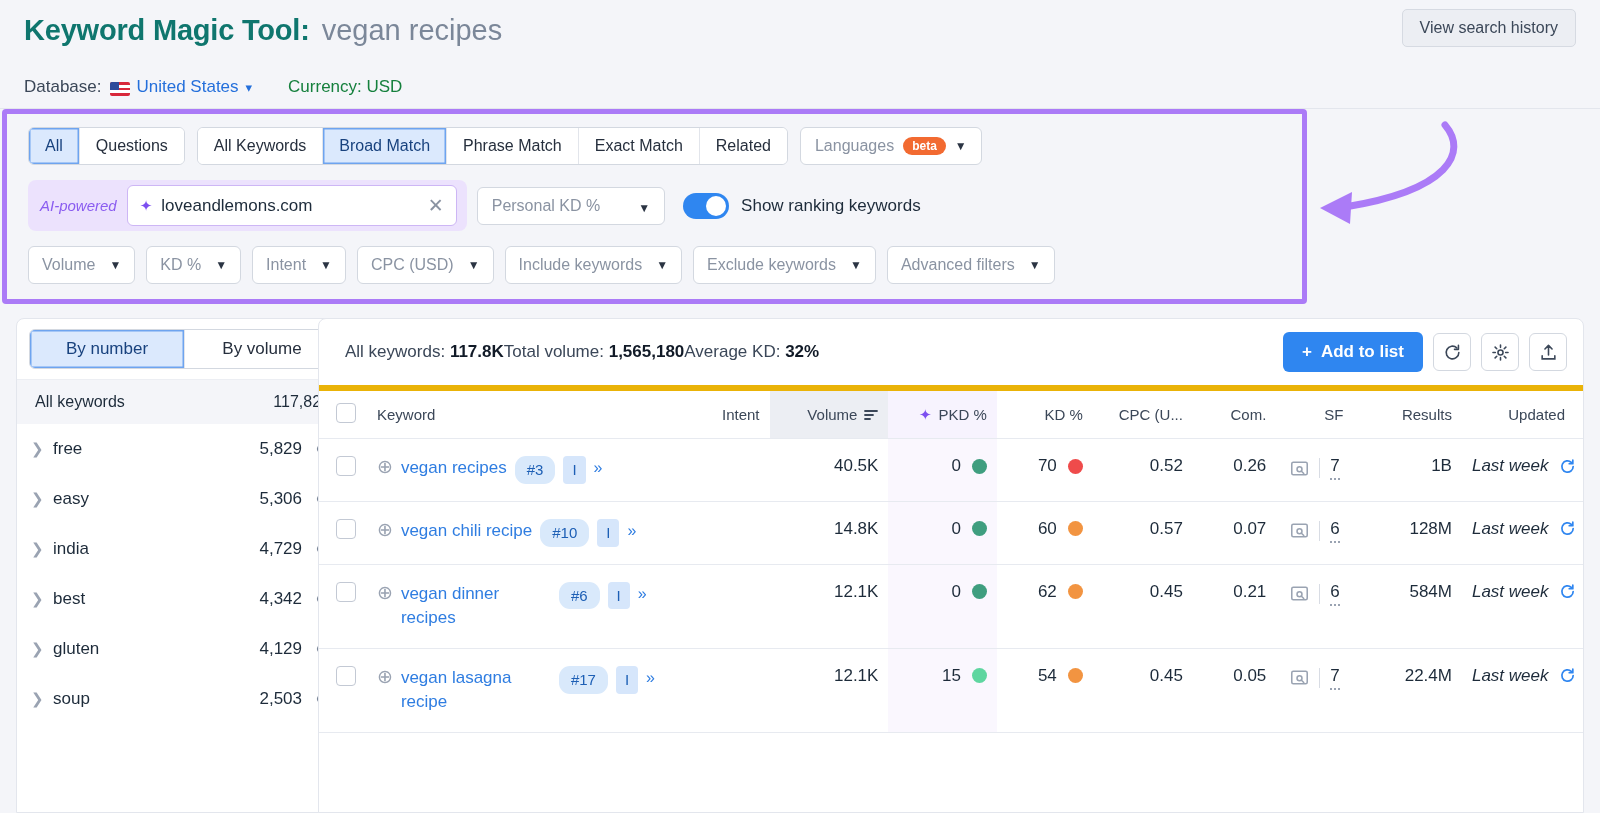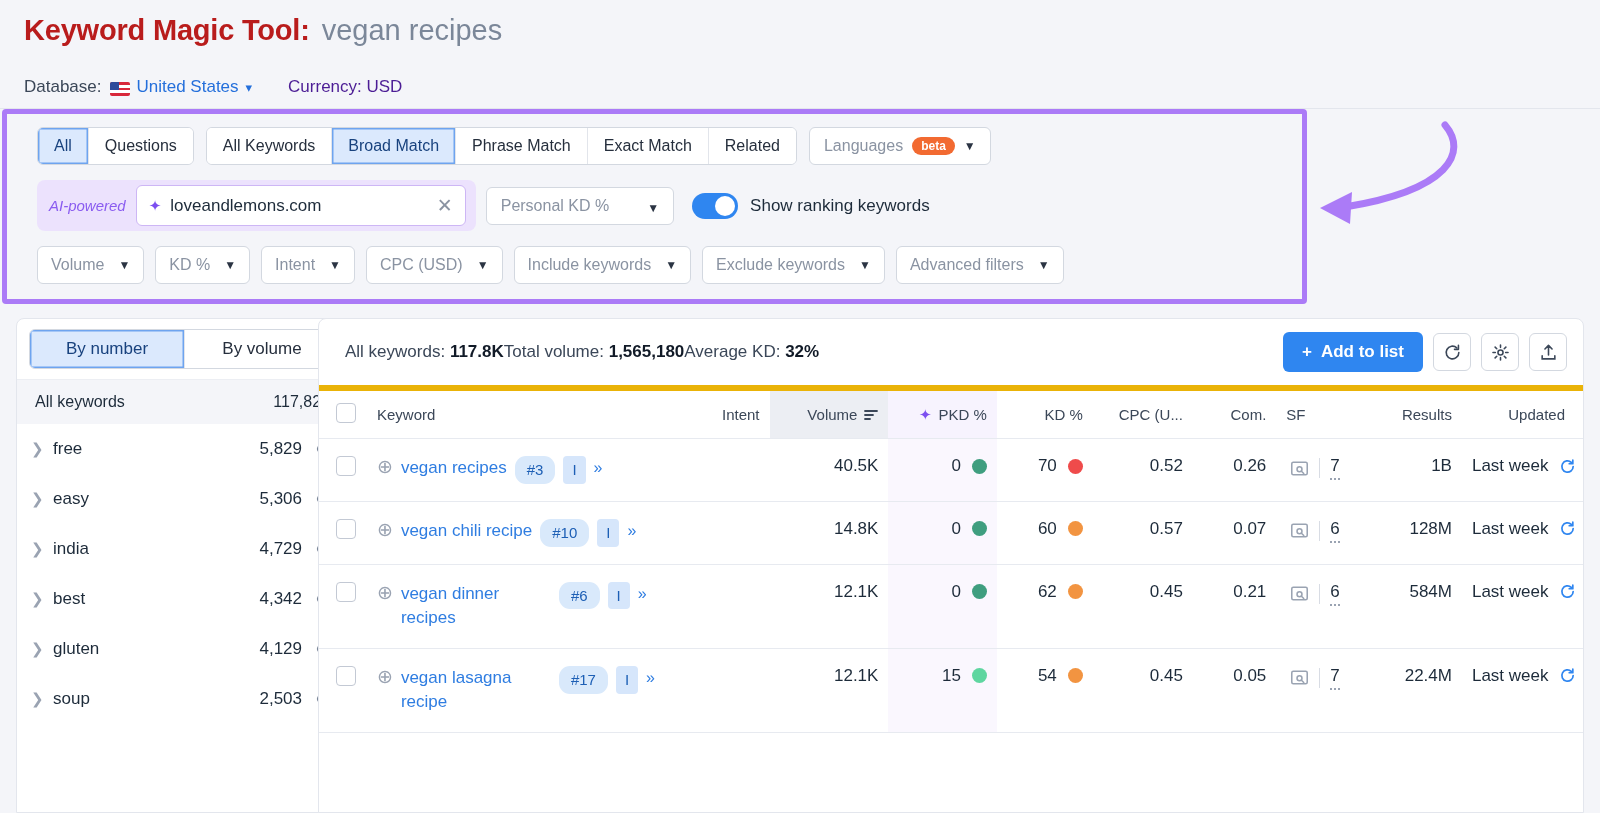--- a/index.html
+++ b/index.html
@@ -8,51 +8,51 @@
     background: #f4f5f9;
     font-family: "Liberation Sans", sans-serif;
     color: #1d2b3a;
     overflow: hidden;
   }
   .page { position: relative; width: 1600px; height: 813px; }
 
   
   .header { padding: 14px 24px 0 24px; }
   .title-row { display: flex; align-items: baseline; }
-  .title-main { font-size: 29px; font-weight: bold; color: #b91c1c; letter-spacing: -0.2px; }
+  .title-main { font-size: 29px; font-weight: bold; color: #0f766e; letter-spacing: -0.2px; }
   .title-query { font-size: 29px; font-weight: normal; color: #7b8799; margin-left: 12px; }
   .meta-row { display: flex; align-items: center; margin-top: 30px; font-size: 17px; color: #3b4758; }
   .db-label { color: #3b4758; }
   .flag {
     display: inline-block; width: 20px; height: 14px; margin: 0 7px 0 8px;
     position: relative; top: 2px; border-radius: 2px; overflow: hidden;
     background: linear-gradient(#d8283b 0 20%, #fff 20% 40%, #d8283b 40% 60%, #fff 60% 80%, #d8283b 80% 100%);
   }
   .flag::before { content:""; position:absolute; left:0; top:0; width:9px; height:8px; background:#2e4b9b; }
   .db-value { color: #246fdb; }
   .caret { display: inline-block; margin-left: 7px; color: #246fdb; font-size: 13px; }
-  .currency { margin-left: 36px; color: #4c1d95; }
+  .currency { margin-left: 36px; color: #15803d; }
 
   .view-history {
     position: absolute; right: 24px; top: 9px;
     background: #eceef3; border: 1px solid #d6dae2; border-radius: 5px;
     padding: 9px 17px; font-size: 16px; color: #3b4758; cursor: pointer;
   }
 
   .hr { position:absolute; left:0; right:0; top:108px; height:1px; background:#e3e6ed; }
 
   
   .annot-box {
     position: absolute; left: 2px; top: 109px; width: 1305px; height: 195px;
     border: 5px solid #ab7bf7; border-radius: 4px; pointer-events: none; z-index: 6;
   }
   .annot-arrow { position: absolute; left: 1290px; top: 110px; width: 200px; height: 130px; z-index: 7; pointer-events:none; }
 
   
-  .filters { position: absolute; left: 17px; top: 109px; width: 1310px; padding: 18px 20px 16px 20px; }
+  .filters { position: absolute; left: 8px; top: 109px; width: 1310px; padding: 18px 20px 16px 20px; }
   .frow { display: flex; align-items: center; }
   .frow2 { margin-top: 15px; }
   .frow3 { margin-top: 15px; }
 
   .seg { display: flex; border: 1px solid #d3d8e0; border-radius: 6px; overflow: hidden; background: #fff; }
   .seg-btn {
     padding: 9px 16px; font-size: 16px; color: #262f3d; background: #fff;
     border-right: 1px solid #e2e5eb; cursor: pointer; white-space: nowrap;
   }
   .seg-btn:last-child { border-right: none; }
@@ -146,38 +146,38 @@
     text-align: right; vertical-align: middle;
   }
   th.c-check { width: 46px; text-align: center; padding-left: 16px; }
   th.c-kw { text-align: left; width: 300px; }
   th.c-intent { width: 86px; }
   th.c-vol { width: 114px; background: #eceef3; }
   th.c-pkd { width: 104px; background: #f7f3fe; }
   th.c-kd { width: 92px; }
   th.c-cpc { width: 96px; }
   th.c-com { width: 80px; }
-  th.c-sf { width: 74px; text-align: left; }
+  th.c-sf { width: 74px; text-align: right; }
   th.c-res { width: 104px; }
   th.c-upd { width: 116px; padding-right: 18px; }
 
   .th-in { display: inline-flex; align-items: center; gap: 7px; }
   .sorticon { display:inline-block; width:14px; }
   .sparkle-hd { color: #7c4ff0; font-size: 15px; }
 
   tbody td {
     font-size: 17px; color: #1d2b3a; padding: 17px 10px; text-align: right;
     border-bottom: 1px solid #e7eaf0; vertical-align: top;
   }
   td.c-check { text-align: center; padding-left: 16px; }
   td.c-kw { text-align: left; }
   td.c-vol { background: #fff; }
   td.c-pkd { background: #faf7fe; }
   td.c-sf { text-align: center; }
-  td.c-upd { padding-right: 18px; white-space: nowrap; }
+  td.c-upd { padding-right: 18px; white-space: nowrap; font-style: italic; }
 
   .cbox { width: 20px; height: 20px; border: 1px solid #c3c9d4; border-radius: 4px; background: #fff; display:inline-block; cursor:pointer;}
   .kw-line { display: flex; align-items: flex-start; flex-wrap: wrap; gap: 8px; line-height: 1.45; }
   .plus-ic { color: #9aa3b2; font-size: 19px; line-height: 1; margin-top: 1px; }
   .kw-link { color: #2f7de1; cursor: pointer; max-width: 150px; }
   .chevs { color: #2f7de1; font-size: 16px; }
   .pos-pill { background: #d9e9fb; color: #1d5fb5; border-radius: 11px; padding: 3px 12px; font-size: 15px; }
   .intent-pill { background: #d6e6fb; color: #1d5fb5; border-radius: 4px; padding: 3px 9px; font-size: 15px; display:inline-block; }
   .cell-dot { display: inline-flex; align-items: center; justify-content: flex-end; gap: 11px; }
   .dot { width: 15px; height: 15px; border-radius: 50%; display: inline-block; }
@@ -200,20 +200,21 @@
     </div>
     <div class="meta-row">
       <span class="db-label">Database:</span>
       <span class="flag"></span>
       <span class="db-value">United States</span>
       <span class="caret">▾</span>
       <span class="currency">Currency: USD</span>
     </div>
   </div>
 
+  <div class="view-history">View search history</div>
   <div class="hr"></div>
 
   <div class="filters">
 
     <div class="frow">
       <div class="seg">
         <div class="seg-btn active">All</div>
         <div class="seg-btn">Questions</div>
       </div>
       <div class="seg group2">

